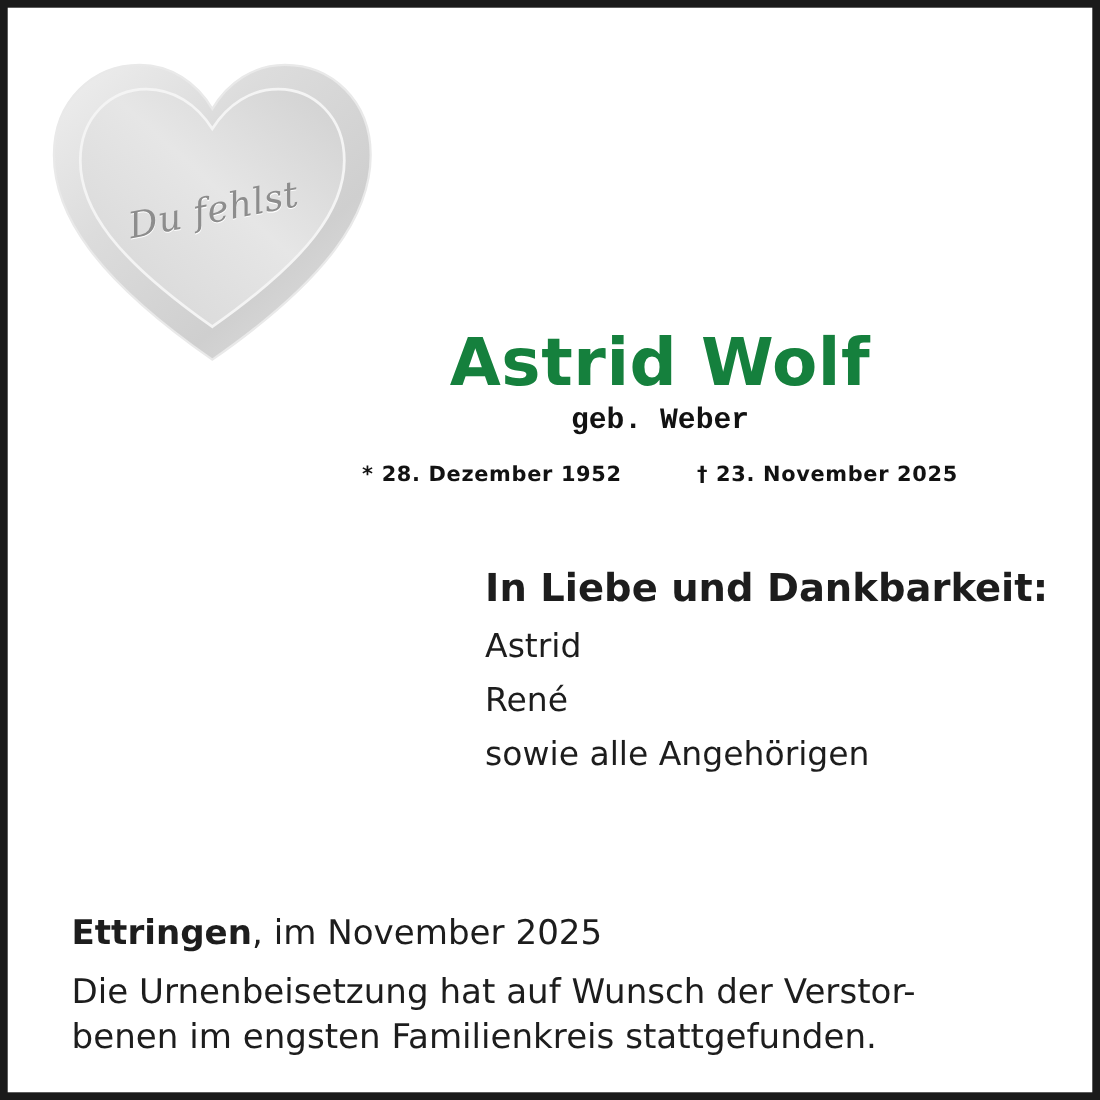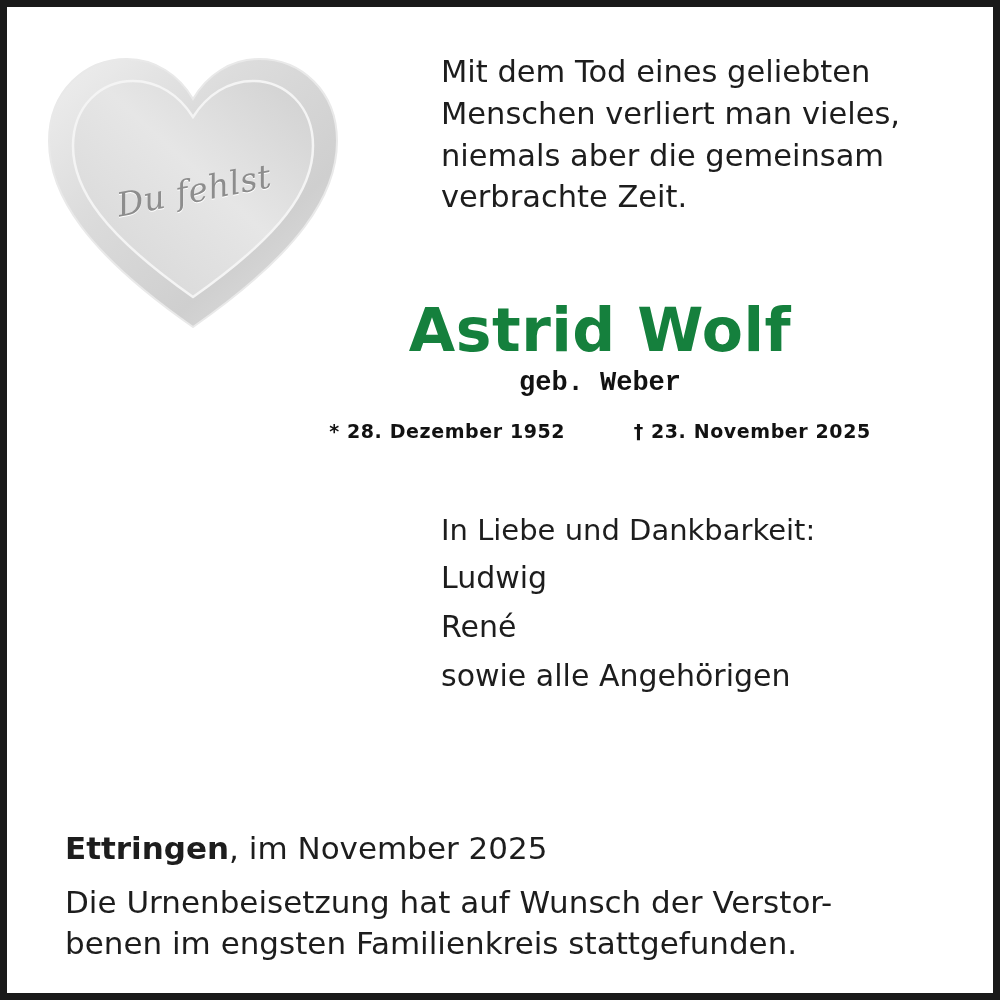--- a/index.html
+++ b/index.html
@@ -113,21 +113,22 @@
   .family {
     position: absolute;
     left: 434px;
     top: 500px;
     width: 520px;
     font-size: 30px;
     line-height: 1.63;
     color: #1d1d1d;
   }
   .family .lead {
-    font-size: 29px;
+    font-size: 35px;
+    font-weight: bold;
   }
 
   .footer {
     position: absolute;
     left: 58px;
     top: 775px;
     width: 880px;
     color: #1d1d1d;
     margin-top: 46px;
   }
@@ -168,42 +169,36 @@
             <stop offset="55%" stop-color="#e6e6e6"></stop>
             <stop offset="100%" stop-color="#d0d0d0"></stop>
           </linearGradient>
         </defs>
         <path d="M150 282 C 44 208 6 150 6 96 C 6 46 42 14 84 14 C 112 14 136 30 150 54 C 164 30 188 14 216 14 C 258 14 294 46 294 96 C 294 150 256 208 150 282 Z" fill="url(#hgrad)" stroke="#e9e9e9" stroke-width="2"></path>
         <path d="M150 252 C 62 190 30 145 30 101 C 30 61 58 36 90 36 C 115 36 136 50 150 72 C 164 50 185 36 210 36 C 242 36 270 61 270 101 C 270 145 238 190 150 252 Z" fill="url(#hgrad2)" stroke="#f4f4f4" stroke-width="2.5"></path>
       </svg>
       <div class="heart-text">Du fehlst</div>
     </div>
 
-    <div class="verse">
-      <div>Mit dem Tod eines geliebten</div>
-      <div>Menschen verliert man vieles,</div>
-      <div>niemals aber die gemeinsam</div>
-      <div>verbrachte Zeit.</div>
-    </div>
 
     <div class="name-block">
       <div class="name">Astrid Wolf</div>
       <div class="maiden">geb. Weber</div>
       <div class="dates">
         <span>*</span>
         <span>28. Dezember 1952</span>
         <span class="gap"></span>
         <span>†</span>
         <span>23. November 2025</span>
       </div>
     </div>
 
     <div class="family">
       <div class="lead">In Liebe und Dankbarkeit:</div>
-      <div>Ludwig</div>
+      <div>Astrid</div>
       <div>René</div>
       <div>sowie alle Angehörigen</div>
     </div>
 
     <div class="footer">
       <div class="place-line">
         <span class="place">Ettringen</span><span>, im November 2025</span>
       </div>
       <div class="note">
         <div>Die Urnenbeisetzung hat auf Wunsch der Verstor-</div>

